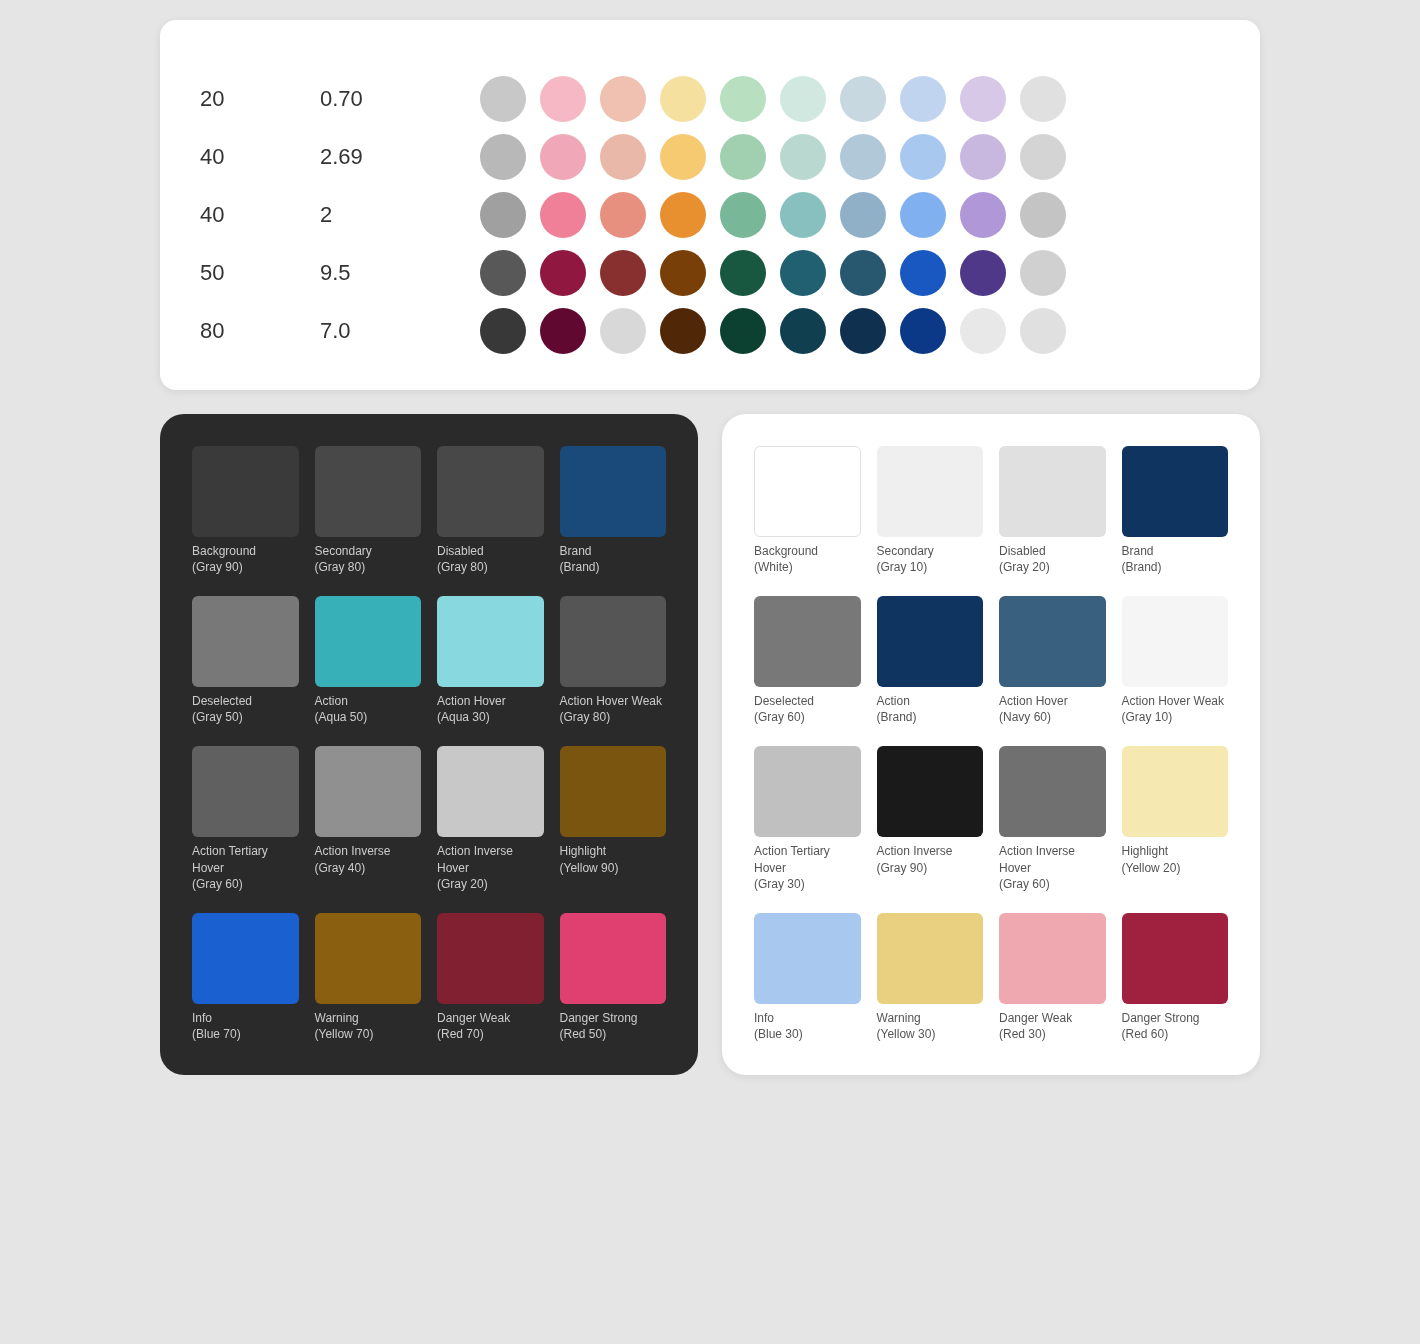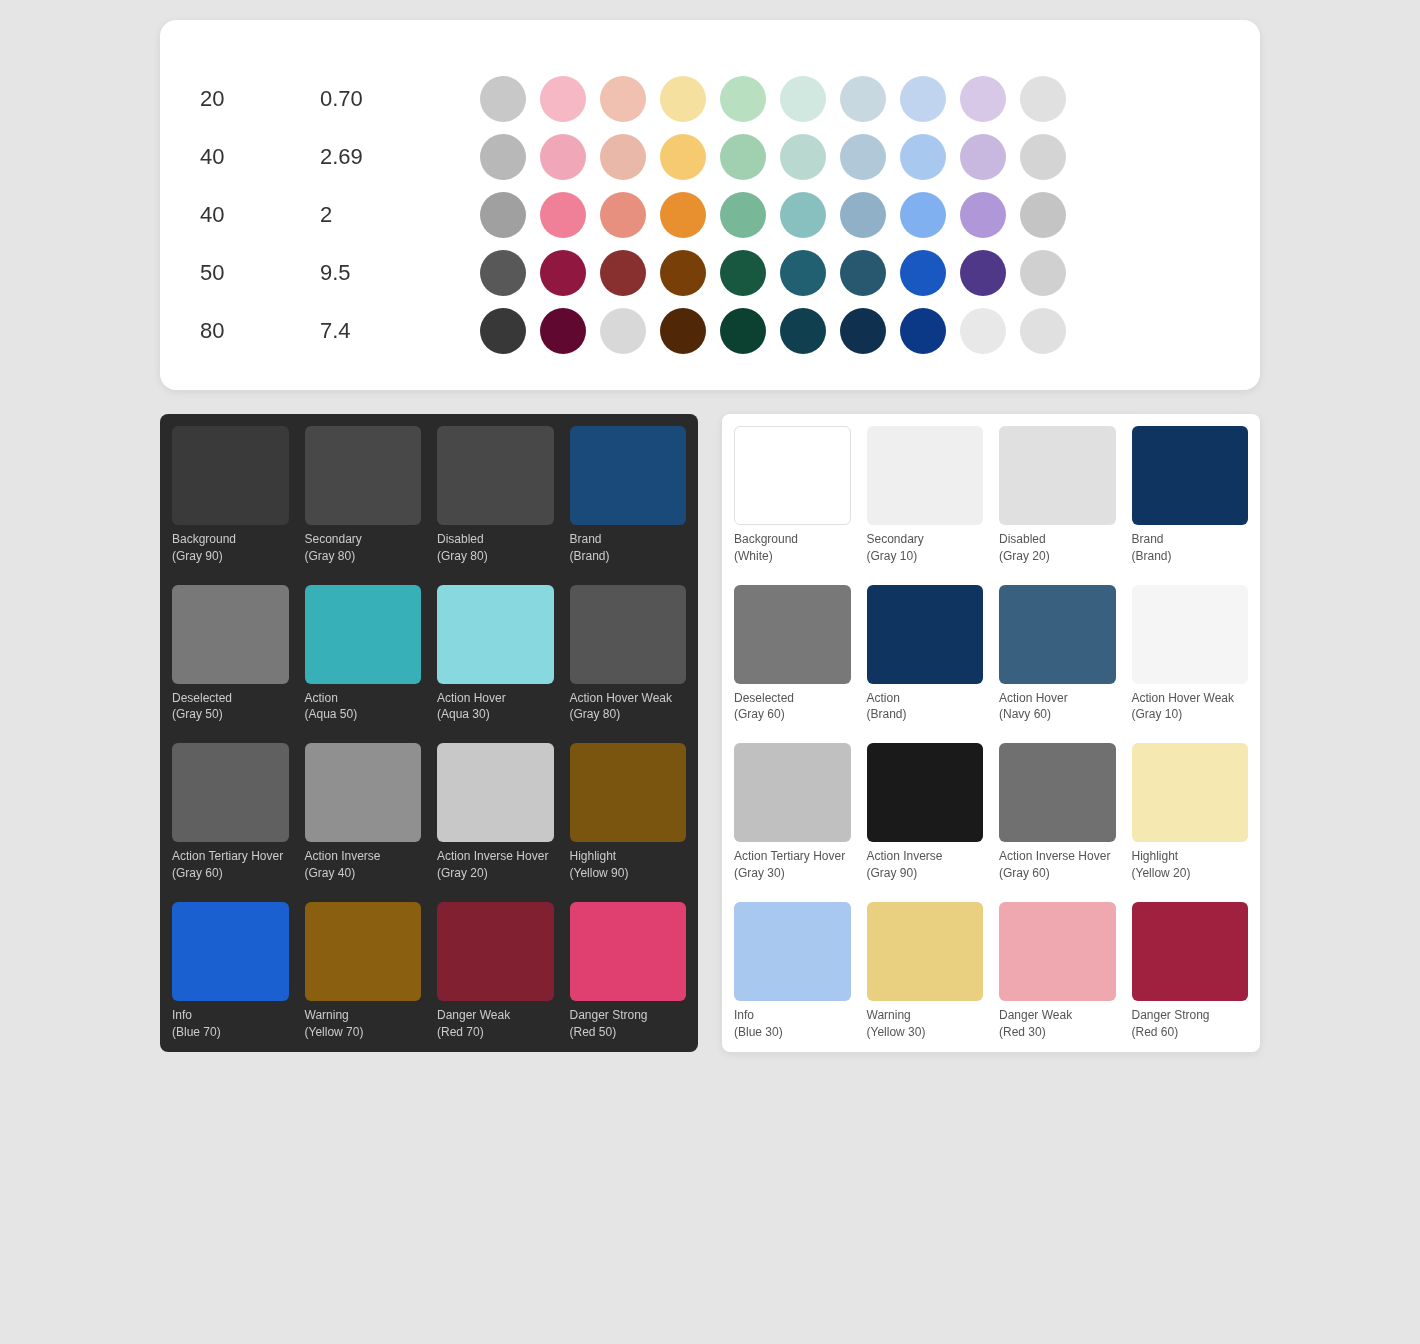--- a/index.html
+++ b/index.html
@@ -66,22 +66,22 @@
     }
 
     
     .bottom-row {
       display: grid;
       grid-template-columns: 1fr 1fr;
       gap: 24px;
     }
 
     .panel {
-      border-radius: 8px;
-      padding: 12px;
+      border-radius: 24px;
+      padding: 32px;
     }
     .panel-dark {
       background: #2a2a2a;
     }
     .panel-light {
       background: #fff;
       box-shadow: 0 2px 8px rgba(0,0,0,0.08);
     }
 
     .color-grid {
@@ -183,21 +183,21 @@
             <div class="swatch-circle" style="background: rgb(24, 88, 64);"></div>
             <div class="swatch-circle" style="background: rgb(32, 96, 112);"></div>
             <div class="swatch-circle" style="background: rgb(40, 88, 112);"></div>
             <div class="swatch-circle" style="background: rgb(24, 88, 192);"></div>
             <div class="swatch-circle" style="background: rgb(80, 56, 136);"></div>
             <div class="swatch-circle" style="background: rgb(208, 208, 208);"></div>
           </div>
         </div>
         <div class="table-row">
           <span class="shade-val">80</span>
-          <span class="ratio-val">7.4</span>
+          <span class="ratio-val">7.0</span>
           <div class="swatches">
             <div class="swatch-circle" style="background: rgb(56, 56, 56);"></div>
             <div class="swatch-circle" style="background: rgb(96, 8, 48);"></div>
             <div class="swatch-circle" style="background: rgb(216, 216, 216);"></div>
             <div class="swatch-circle" style="background: rgb(80, 40, 8);"></div>
             <div class="swatch-circle" style="background: rgb(12, 64, 48);"></div>
             <div class="swatch-circle" style="background: rgb(16, 64, 80);"></div>
             <div class="swatch-circle" style="background: rgb(16, 48, 80);"></div>
             <div class="swatch-circle" style="background: rgb(12, 56, 136);"></div>
             <div class="swatch-circle" style="background: rgb(232, 232, 232);"></div>

